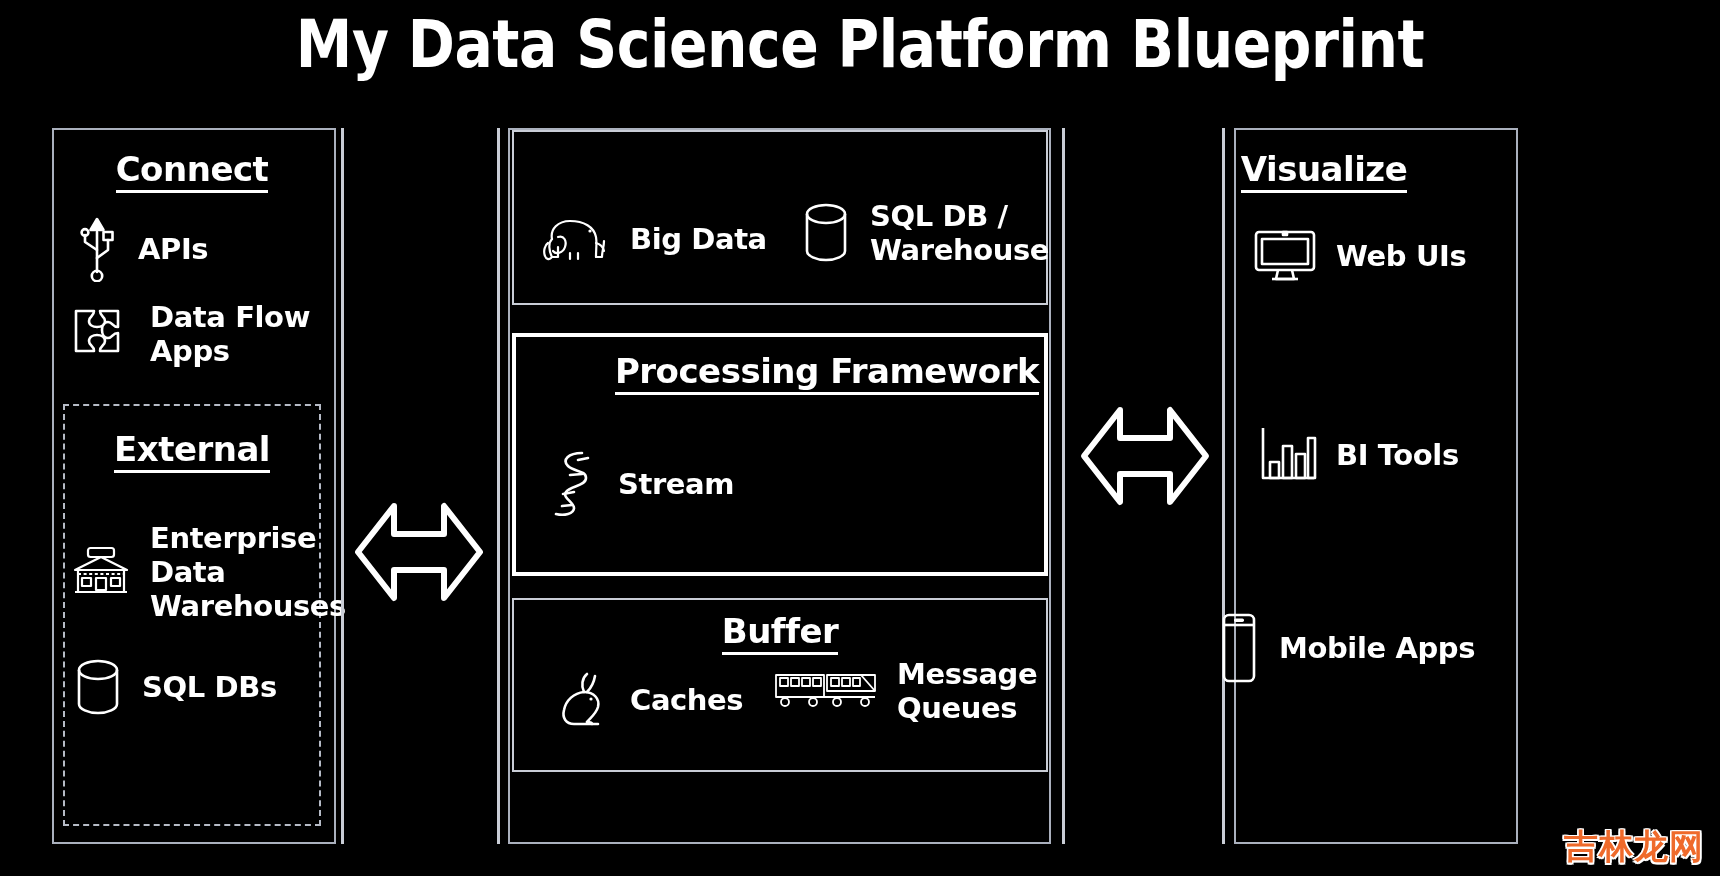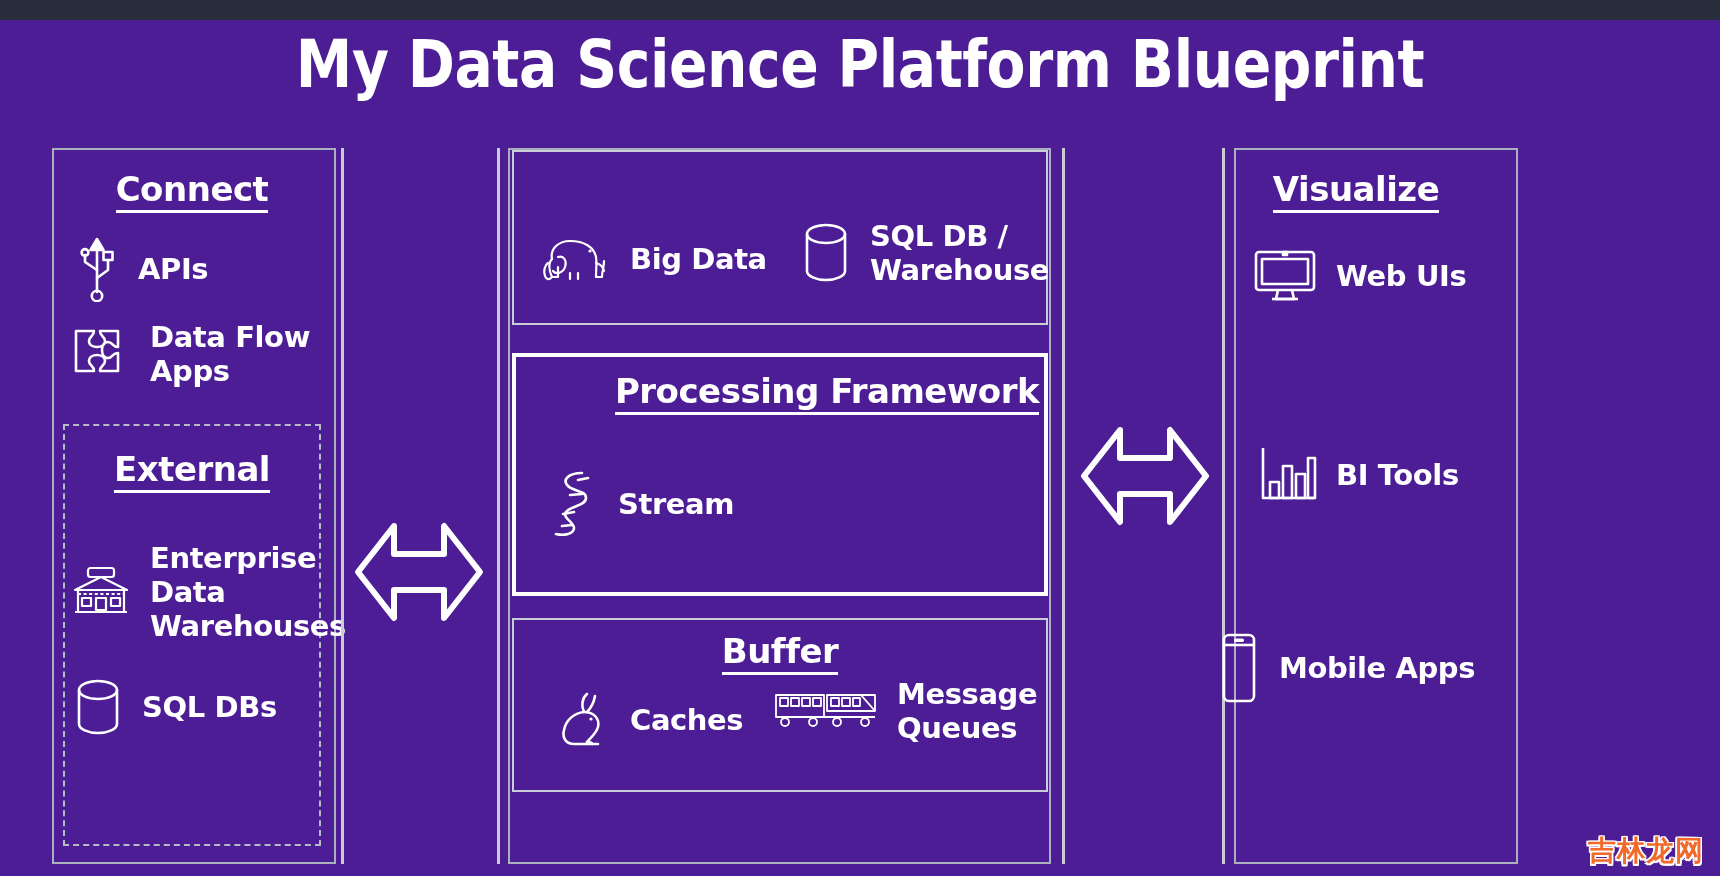--- a/index.html
+++ b/index.html
@@ -11,22 +11,21 @@
     width: 1720px;
     height: 876px;
     overflow: hidden;
     font-family: "Liberation Sans", sans-serif;
     color: #ffffff;
     position: relative;
   }
   .canvas {
     position: absolute;
     inset: 0;
-    background: #4c1d95;
-    margin-top: 20px;
+    background: #000000;
   }
 
   
   .title {
     position: absolute;
     top: 6px;
     left: 0;
     width: 1720px;
     text-align: center;
     font-size: 66px;
@@ -141,36 +140,36 @@
     position: absolute;
     left: 512px; top: 598px; width: 536px; height: 174px;
     border: 2px solid #c9cdd6;
     box-sizing: border-box;
   }
   .buffer-head { position: absolute; left: 512px; top: 614px; width: 536px; }
   .row-caches  { position: absolute; left: 554px; top: 668px; }
   .row-queues  { position: absolute; left: 773px; top: 657px; }
 
   
-  .right-head { position: absolute; left: 1196px; top: 152px; width: 320px; }
+  .right-head { position: absolute; left: 1164px; top: 152px; width: 320px; }
   .row-webuis  { position: absolute; left: 1252px; top: 228px; }
   .row-bitools { position: absolute; left: 1256px; top: 424px; }
   .row-mobile  { position: absolute; left: 1217px; top: 612px; }
 
   
   .arrow { position: absolute; }
   .arrow-left  { left: 352px;  top: 496px; }
   .arrow-right { left: 1078px; top: 400px; }
 
   
   .watermark {
     position: absolute;
     right: 16px;
     bottom: 6px;
-    font-size: 28px;
+    font-size: 34px;
     font-weight: 700;
     color: #ef6a2b;
     font-family: "DejaVu Sans", sans-serif;
     text-shadow:
       -1.5px -1.5px 0 #fff, 1.5px -1.5px 0 #fff,
       -1.5px  1.5px 0 #fff, 1.5px  1.5px 0 #fff,
       0 -1.5px 0 #fff, 0 1.5px 0 #fff,
       -1.5px 0 0 #fff, 1.5px 0 0 #fff;
     letter-spacing: 1px;
   }

